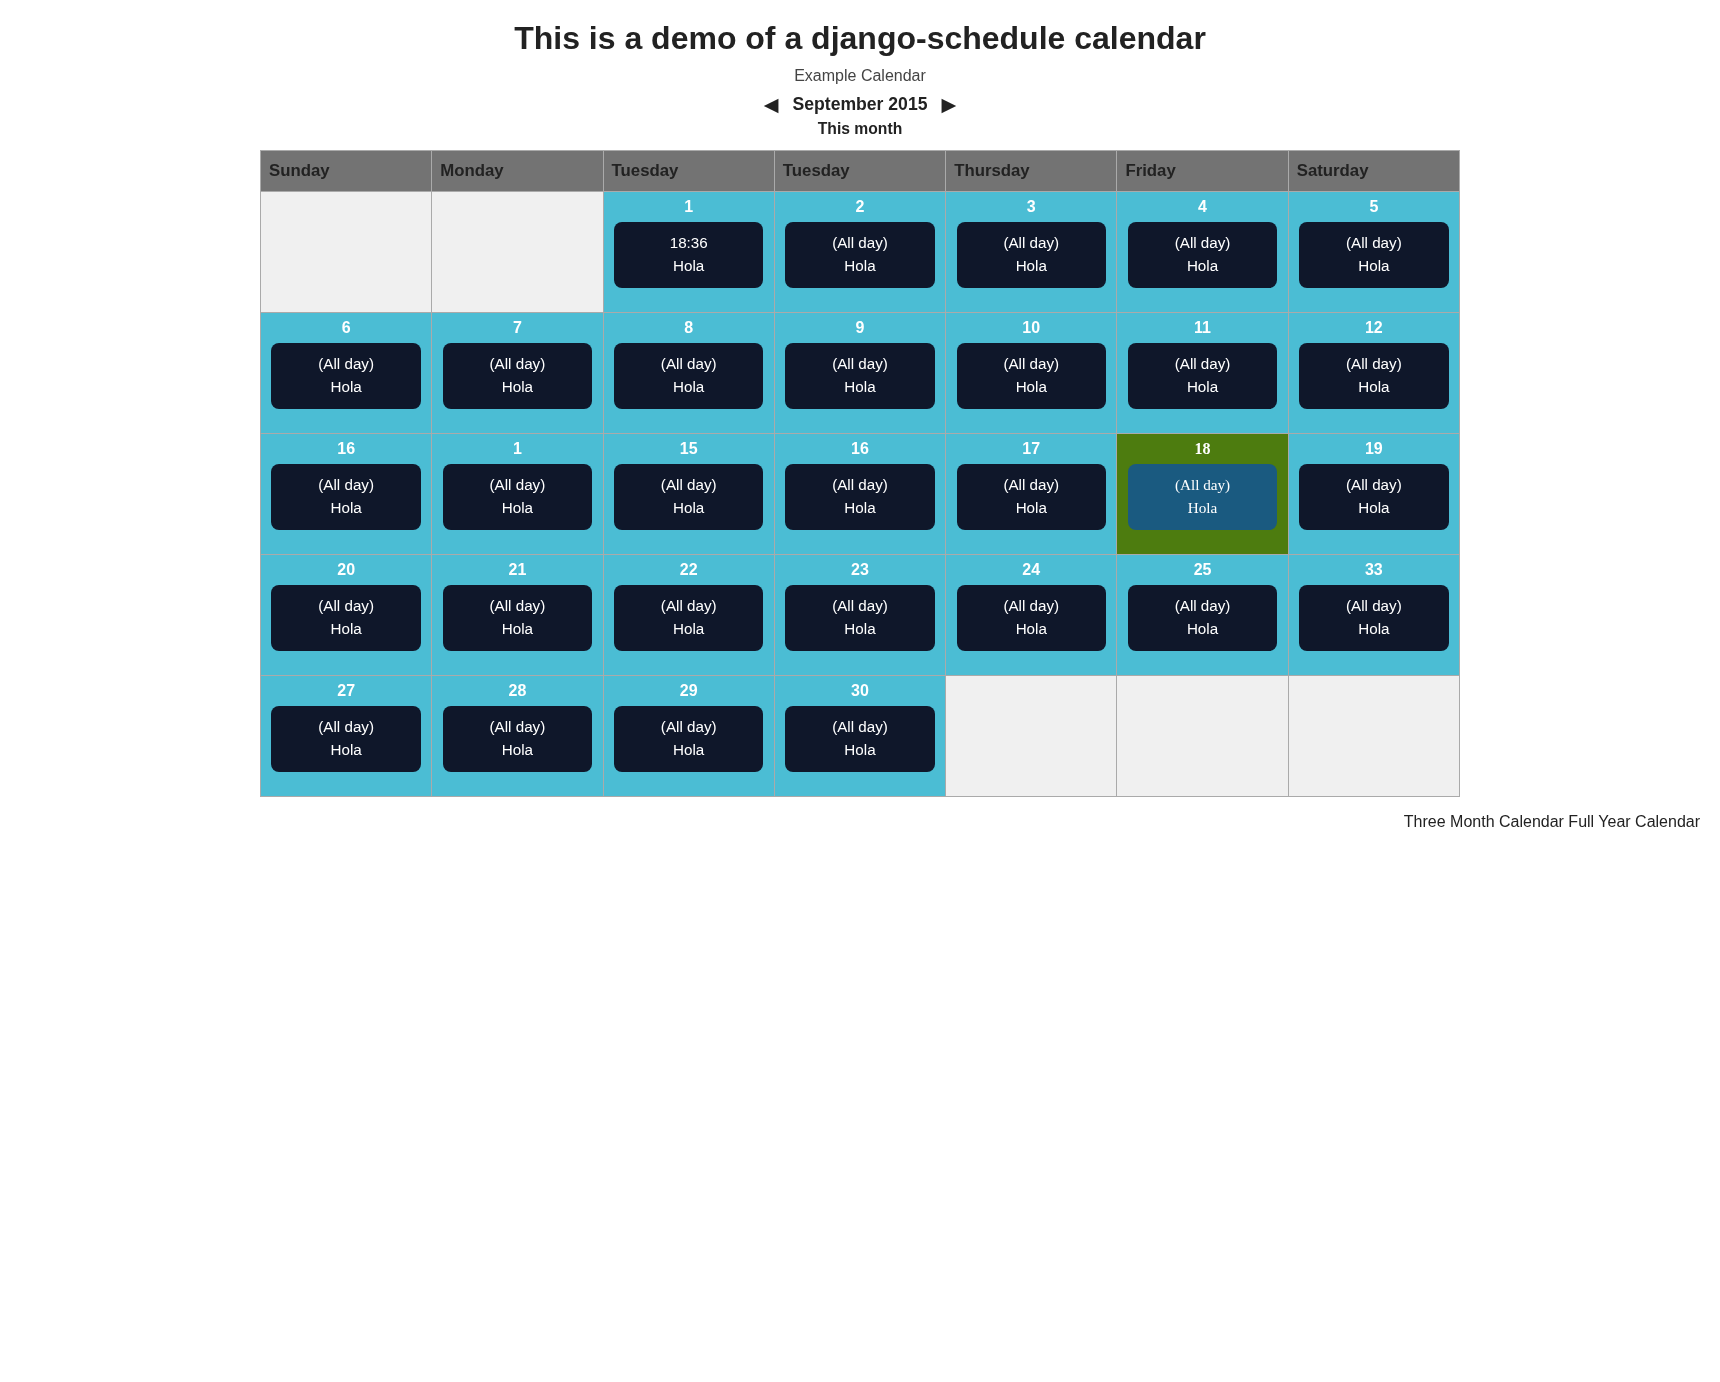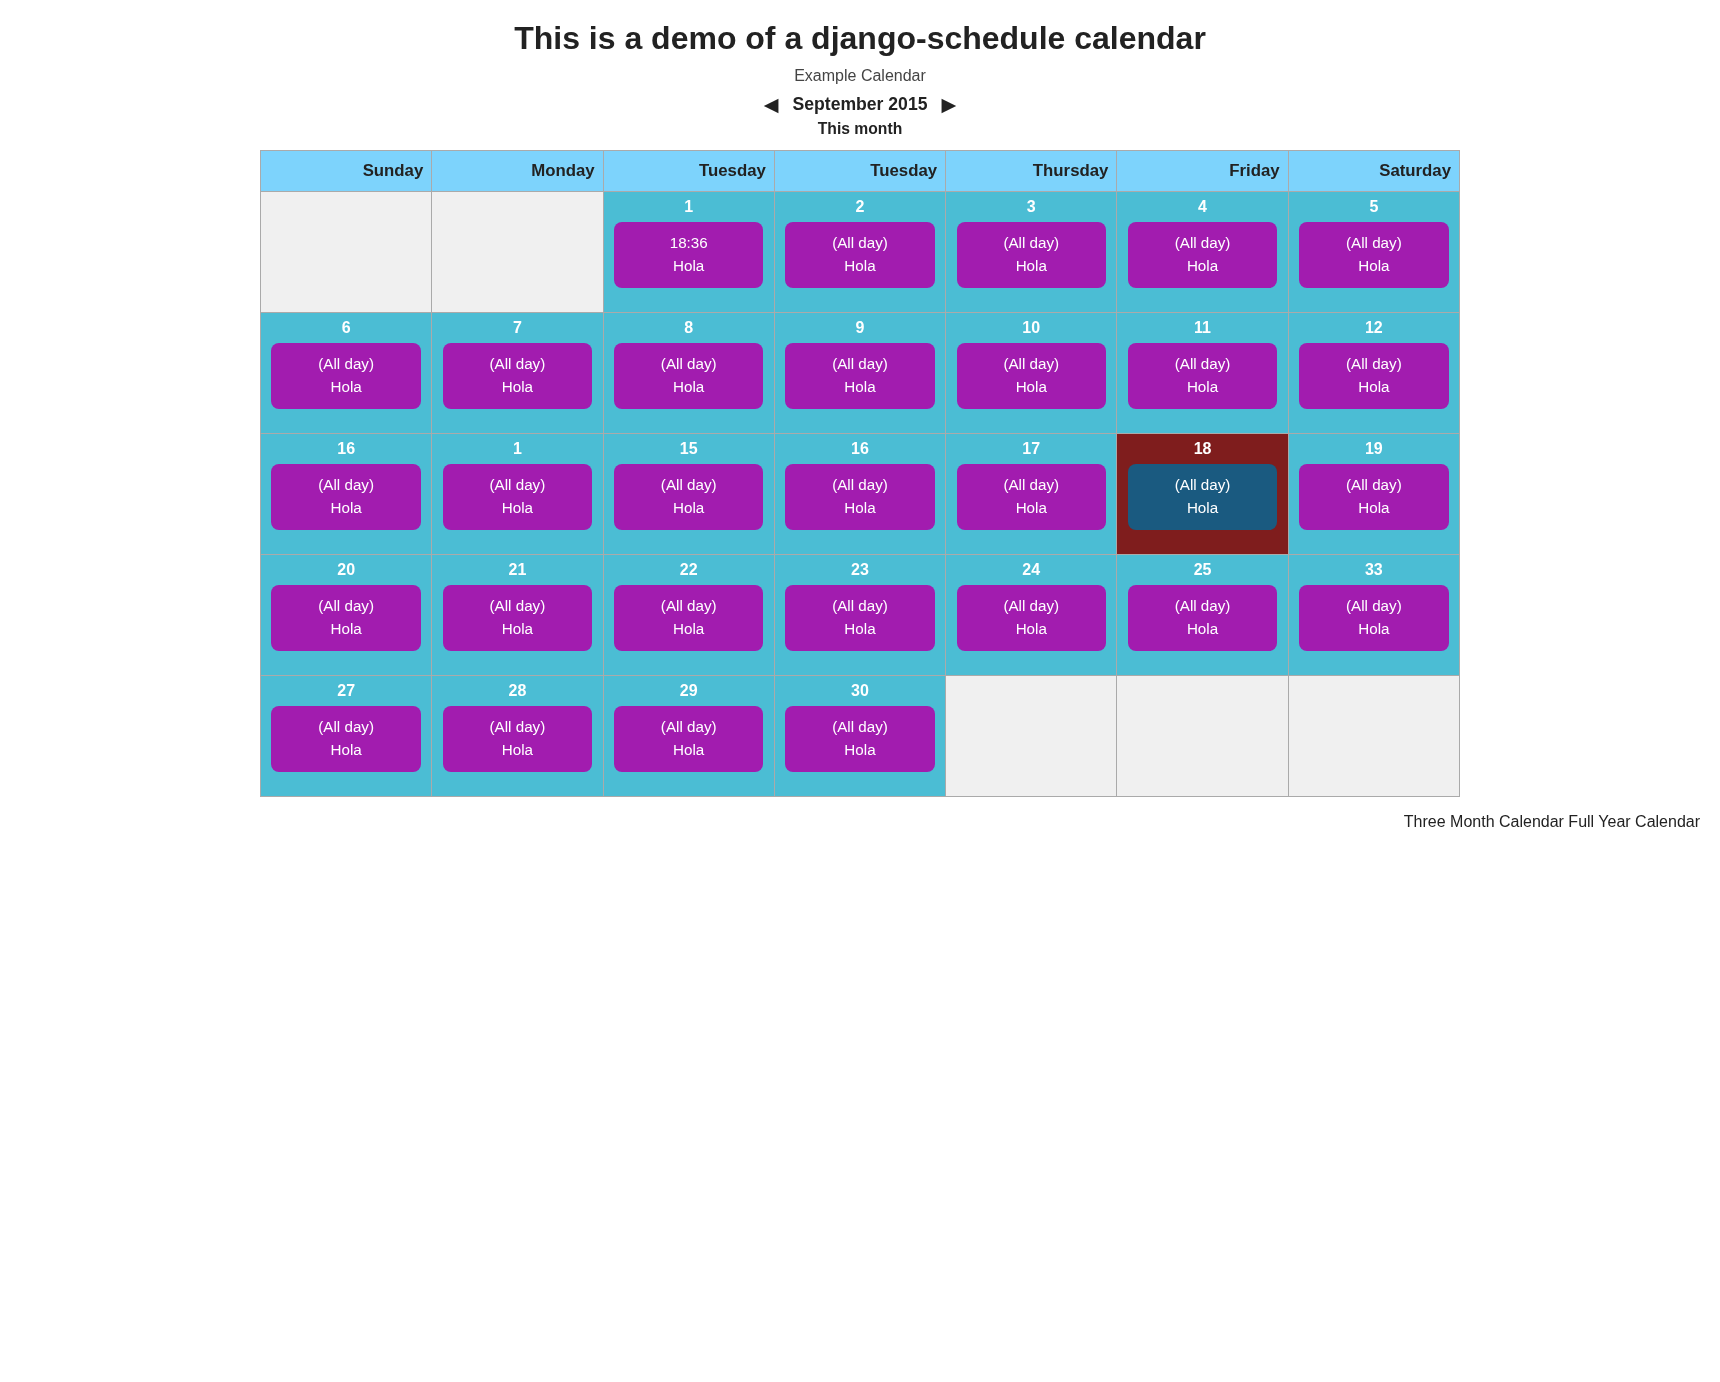--- a/index.html
+++ b/index.html
@@ -52,22 +52,22 @@
       width: 100%;
       border-collapse: collapse;
       max-width: 1200px;
       margin: 0 auto;
     }
     .calendar-table th {
       border: 1px solid #aaa;
       padding: 10px 8px;
       font-weight: bold;
       font-size: 1.05em;
-      background: #7dd3fc;
-      text-align: right;
+      background: #737373;
+      text-align: left;
       vertical-align: top;
     }
     .calendar-table td {
       border: 1px solid #aaa;
       vertical-align: top;
       padding: 0;
       min-width: 120px;
       min-height: 120px;
     }
     .day-cell {
@@ -76,31 +76,32 @@
       display: flex;
       flex-direction: column;
       align-items: center;
       padding: 6px 4px;
     }
     .day-cell.empty {
       background: #f0f0f0;
       min-height: 120px;
     }
     .day-cell.special-18 {
-      background: #7f1d1d;
+      background: #4d7c0f;
+      font-family: Liberation Serif, serif;
     }
     .day-number {
       color: #fff;
       font-size: 1em;
       font-weight: bold;
       align-self: center;
       margin-bottom: 6px;
     }
     .event-box {
-      background: #a21caf;
+      background: #0f172a;
       border-radius: 8px;
       color: #fff;
       font-size: 0.95em;
       text-align: center;
       padding: 10px 8px;
       width: 92%;
       line-height: 1.5;
       cursor: pointer;
     }
     .event-box.dark {

